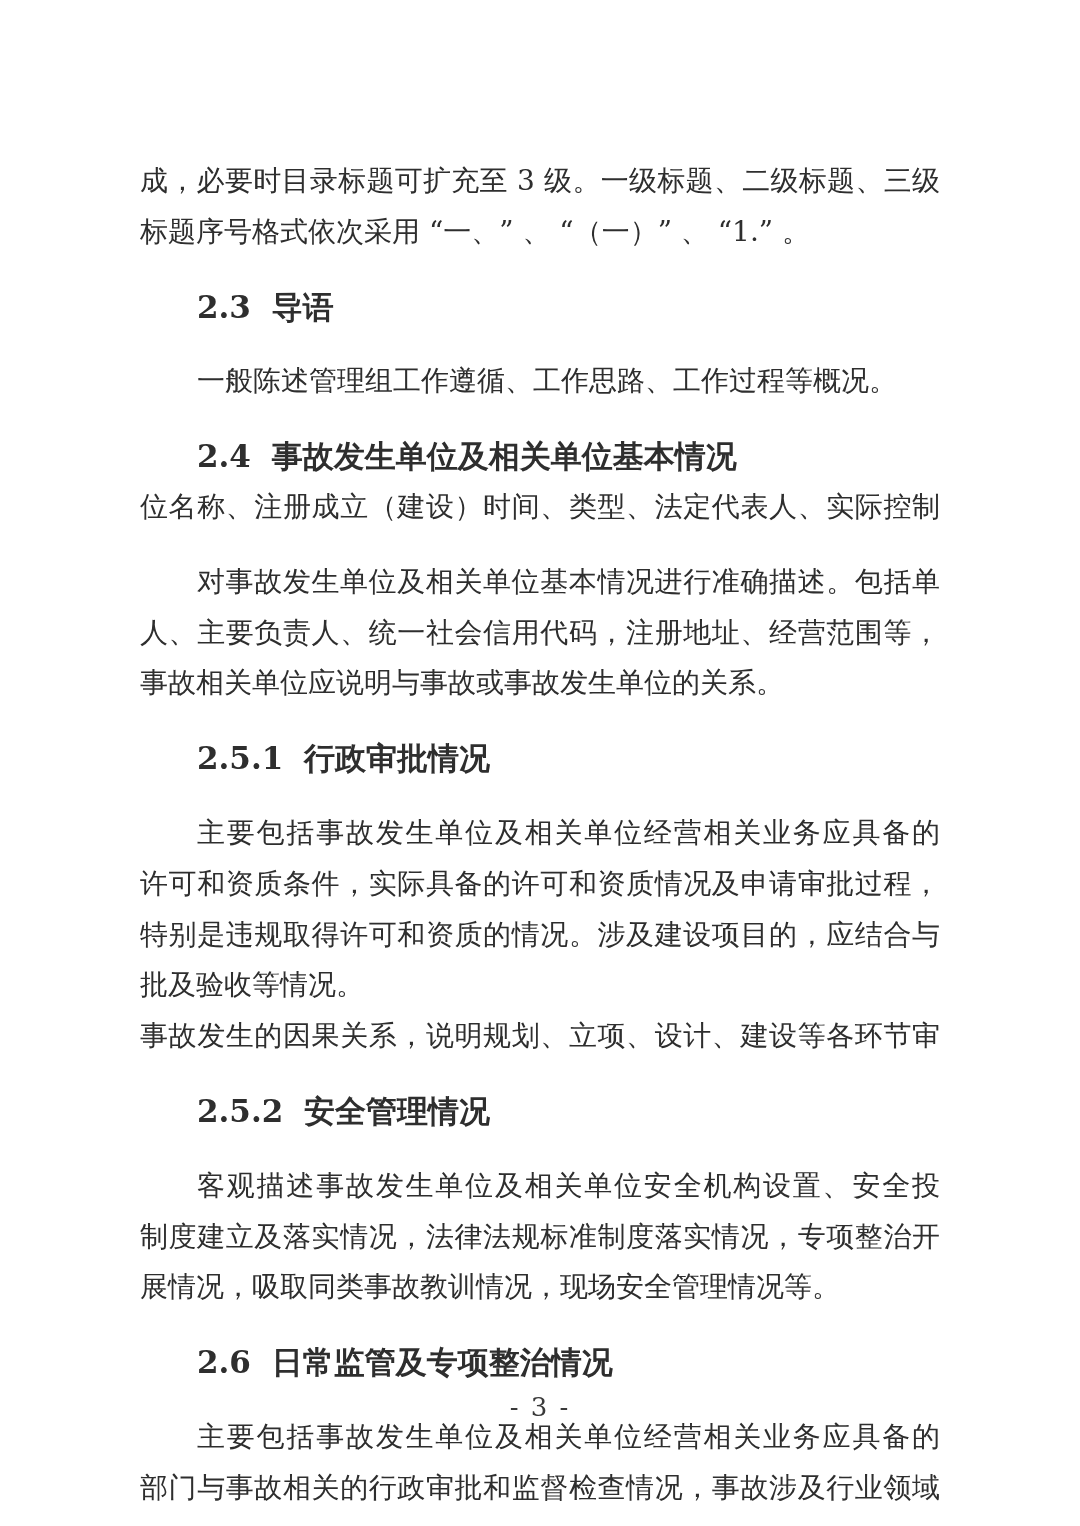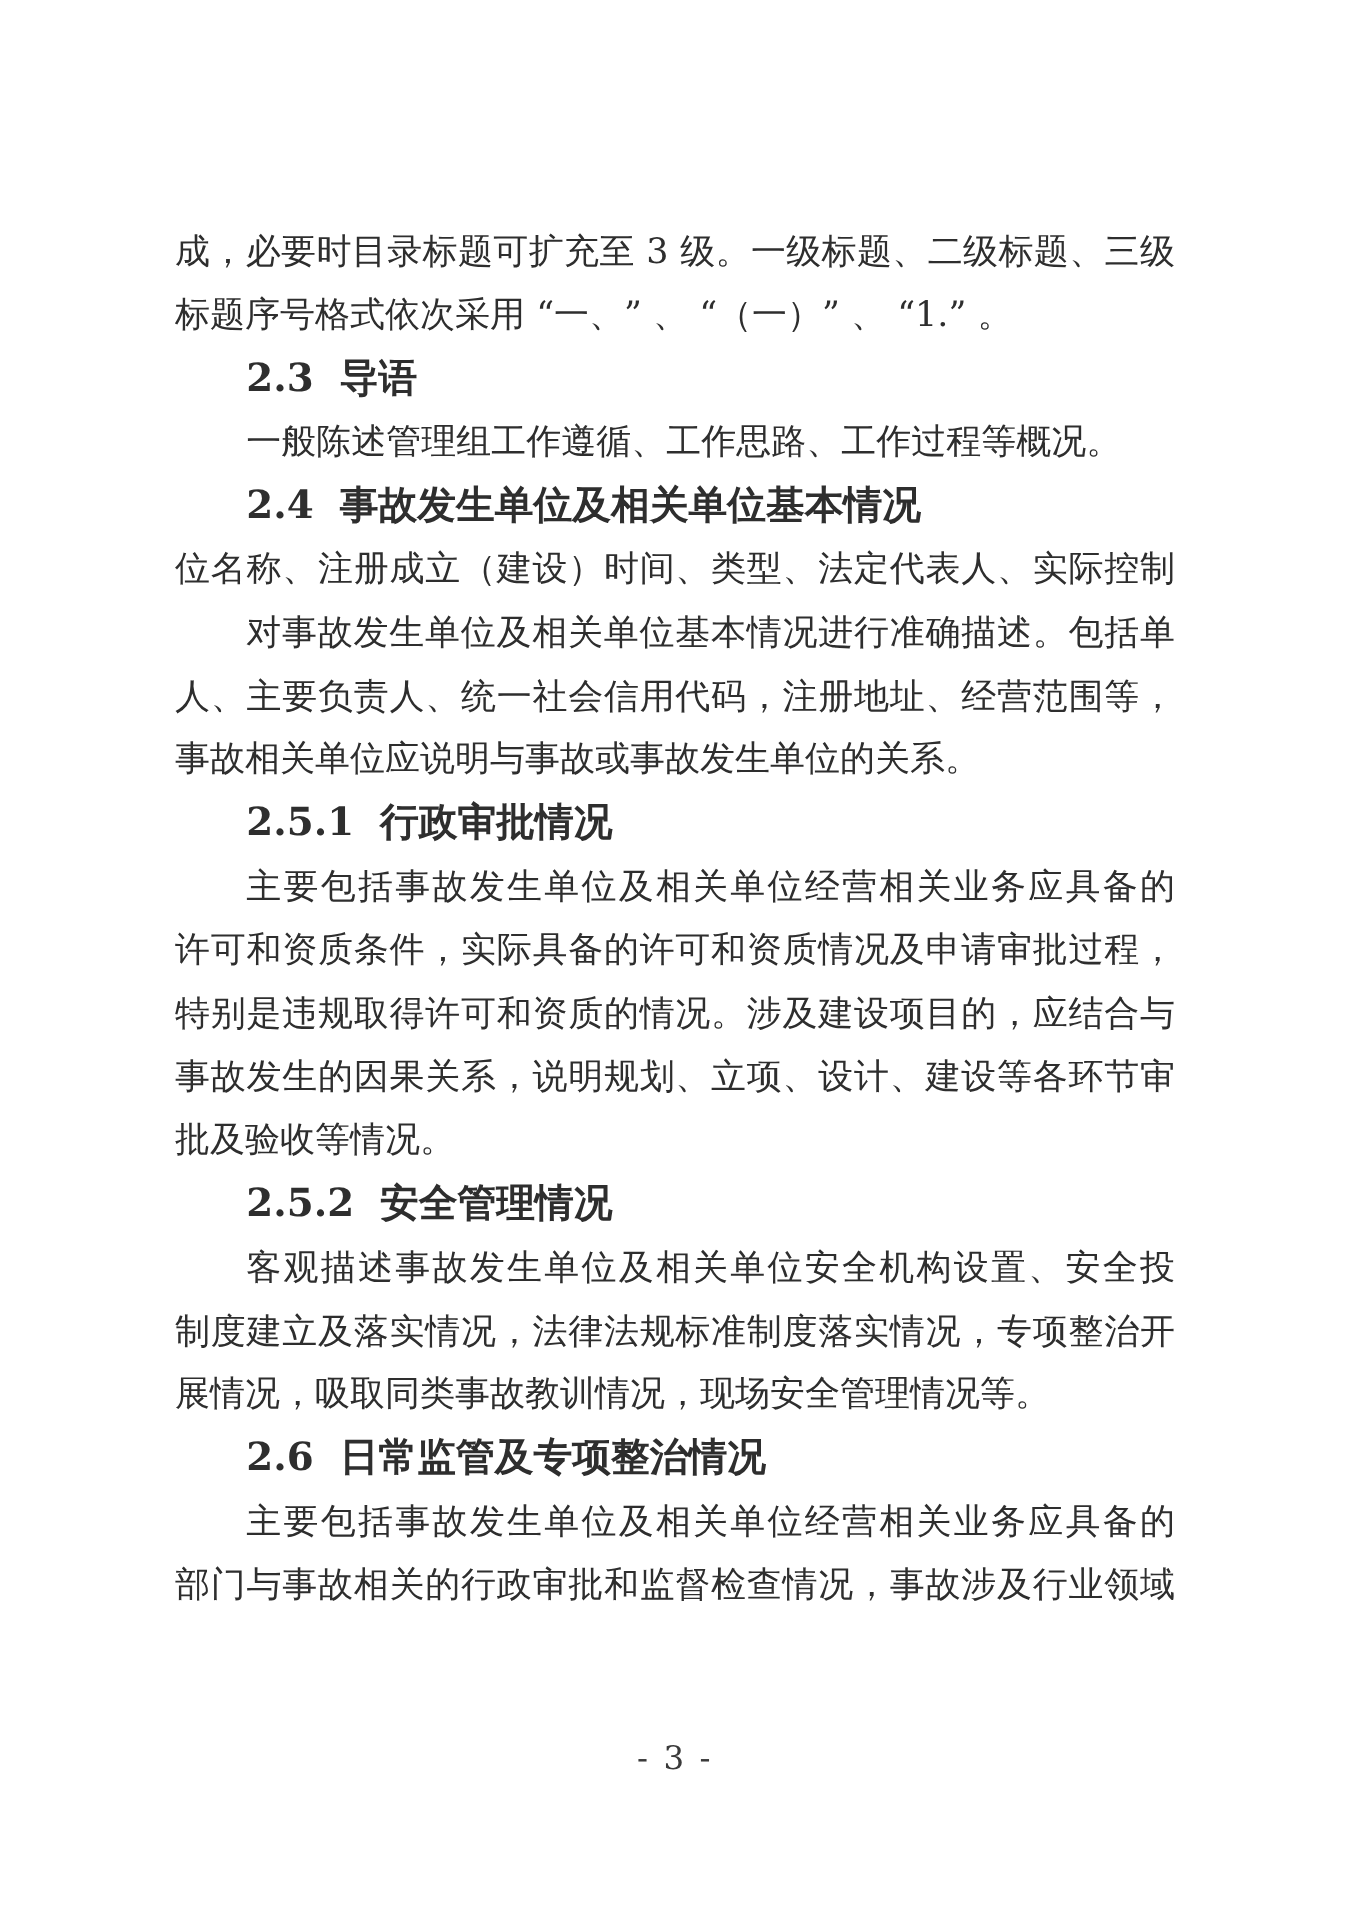--- a/index.html
+++ b/index.html
@@ -11,38 +11,39 @@
     width: 1080px;
     height: 1526px;
     position: relative;
     overflow: hidden;
     font-family: "DejaVu Serif", serif;
     color: #2e2e2e;
   }
   .content {
     position: absolute;
     left: 140px;
-    top: 176px;
+    top: 156px;
     width: 800px;
   }
   .line {
     font-size: 28px;
     line-height: 50.8px;
     height: 50.8px;
     overflow: hidden;
   }
   
   .jf {
     text-align: justify;
     text-align-last: justify;
     text-justify: inter-character;
   }
   
   .indent {
     padding-left: 57px;
+    margin-top: 24px;
   }
   .heading {
     font-weight: 700;
     font-size: 31px;
     word-spacing: 10px;
   }
   .footer {
     position: absolute;
     top: 1392px;
     left: 0;
@@ -67,22 +68,22 @@
   <div class="line heading indent">2.4 事故发生单位及相关单位基本情况</div>
   <div class="line jf">位名称、注册成立（建设）时间、类型、法定代表人、实际控制</div>
   <div class="line jf indent">对事故发生单位及相关单位基本情况进行准确描述。包括单</div>
   <div class="line jf">人、主要负责人、统一社会信用代码，注册地址、经营范围等，</div>
   <div class="line">事故相关单位应说明与事故或事故发生单位的关系。</div>
 
   <div class="line heading indent">2.5.1 行政审批情况</div>
   <div class="line jf indent">主要包括事故发生单位及相关单位经营相关业务应具备的</div>
   <div class="line jf">许可和资质条件，实际具备的许可和资质情况及申请审批过程，</div>
   <div class="line jf">特别是违规取得许可和资质的情况。涉及建设项目的，应结合与</div>
+  <div class="line">批及验收等情况。</div>
   <div class="line jf">事故发生的因果关系，说明规划、立项、设计、建设等各环节审</div>
-  <div class="line">批及验收等情况。</div>
 
   <div class="line heading indent">2.5.2 安全管理情况</div>
   <div class="line jf indent">客观描述事故发生单位及相关单位安全机构设置、安全投</div>
   <div class="line jf">制度建立及落实情况，法律法规标准制度落实情况，专项整治开</div>
   <div class="line">展情况，吸取同类事故教训情况，现场安全管理情况等。</div>
 
   <div class="line heading indent">2.6 日常监管及专项整治情况</div>
   <div class="line jf indent">主要包括事故发生单位及相关单位经营相关业务应具备的</div>
   <div class="line jf">部门与事故相关的行政审批和监督检查情况，事故涉及行业领域</div>
 

